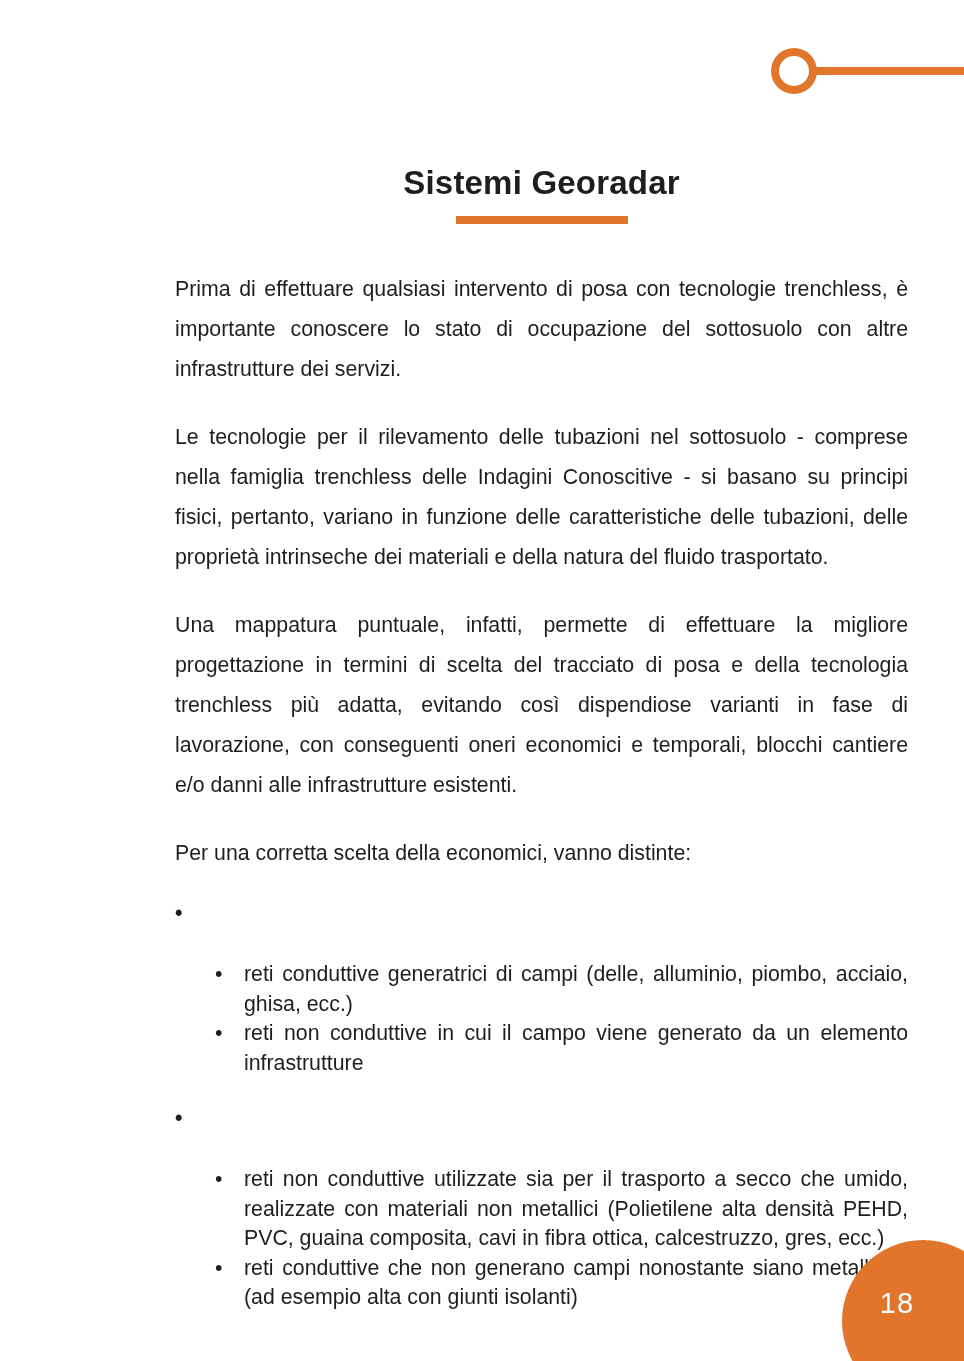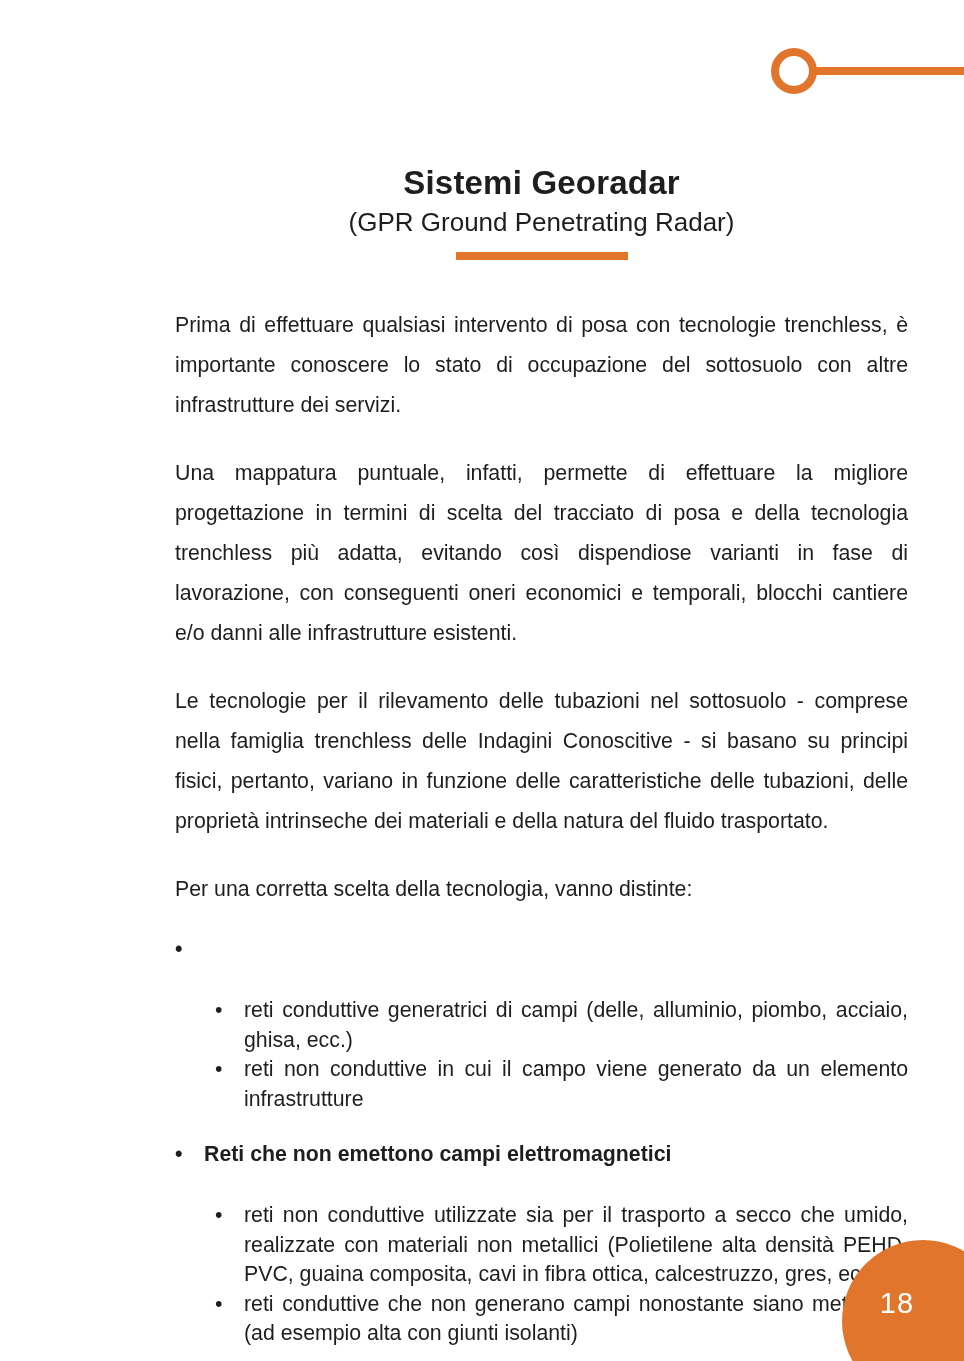--- a/index.html
+++ b/index.html
@@ -115,47 +115,45 @@
 <div class="page">
 
   <div class="deco-top">
     <span class="deco-ring"></span>
     <span class="deco-line"></span>
   </div>
 
   <div class="content">
 
     <h1 class="title">Sistemi Georadar</h1>
-    <div class="subtitle">(GPR Ground Penetrating Radar)</div>
     <div class="title-rule"></div>
 
     <div class="body-text">
       <p class="first">Prima di effettuare qualsiasi intervento di posa con tecnologie trenchless, è importante conoscere lo stato di occupazione del sottosuolo con altre infrastrutture dei servizi.</p>
+      <p>Le tecnologie per il rilevamento delle tubazioni nel sottosuolo - comprese nella famiglia trenchless delle Indagini Conoscitive - si basano su principi fisici, pertanto, variano in funzione delle caratteristiche delle tubazioni, delle proprietà intrinseche dei materiali e della natura del fluido trasportato.</p>
       <p>Una mappatura puntuale, infatti, permette di effettuare la migliore progettazione in termini di scelta del tracciato di posa e della tecnologia trenchless più adatta, evitando così dispendiose varianti in fase di lavorazione, con conseguenti oneri economici e temporali, blocchi cantiere e/o danni alle infrastrutture esistenti.</p>
-      <p>Le tecnologie per il rilevamento delle tubazioni nel sottosuolo - comprese nella famiglia trenchless delle Indagini Conoscitive - si basano su principi fisici, pertanto, variano in funzione delle caratteristiche delle tubazioni, delle proprietà intrinseche dei materiali e della natura del fluido trasportato.</p>
-      <p>Per una corretta scelta della tecnologia, vanno distinte:</p>
+      <p>Per una corretta scelta della economici, vanno distinte:</p>
     </div>
 
     <div class="l1-item">
       <span class="bullet">•</span>
     </div>
     <div class="l2-list">
       <div class="l2-item">
         <span class="bullet">•</span>
         <span class="l2-text">reti conduttive generatrici di campi (delle, alluminio, piombo, acciaio, ghisa, ecc.)</span>
       </div>
       <div class="l2-item">
         <span class="bullet">•</span>
         <span class="l2-text">reti non conduttive in cui il campo viene generato da un elemento infrastrutture</span>
       </div>
     </div>
 
     <div class="l1-item">
       <span class="bullet">•</span>
-      <span class="l1-text">Reti che non emettono campi elettromagnetici</span>
     </div>
     <div class="l2-list">
       <div class="l2-item">
         <span class="bullet">•</span>
         <span class="l2-text">reti non conduttive utilizzate sia per il trasporto a secco che umido, realizzate con materiali non metallici (Polietilene alta densità PEHD, PVC, guaina composita, cavi in fibra ottica, calcestruzzo, gres, ecc.)</span>
       </div>
       <div class="l2-item">
         <span class="bullet">•</span>
         <span class="l2-text">reti conduttive che non generano campi nonostante siano metalliche (ad esempio alta con giunti isolanti)</span>
       </div>

